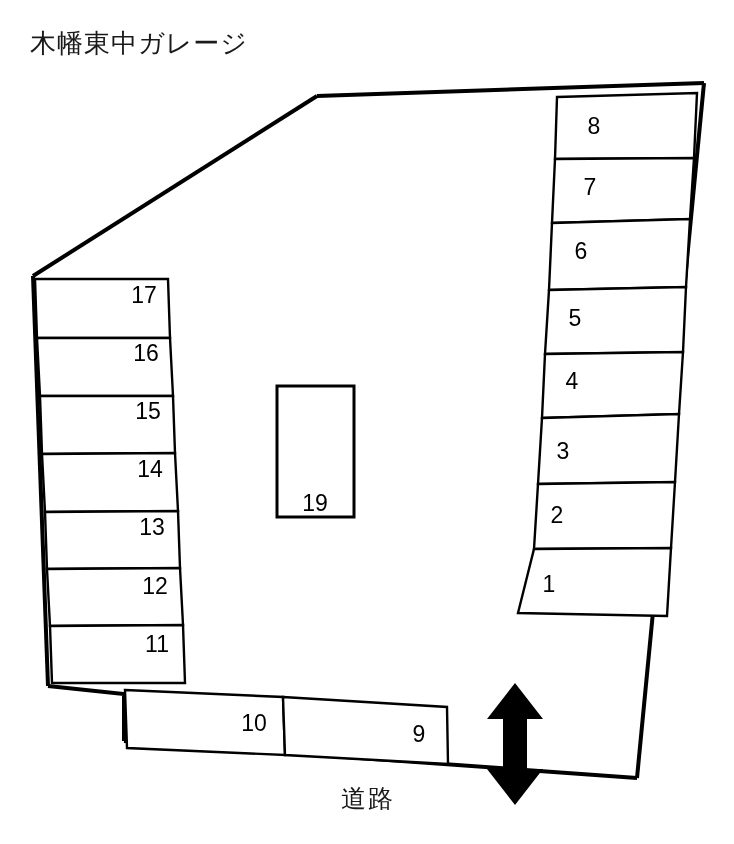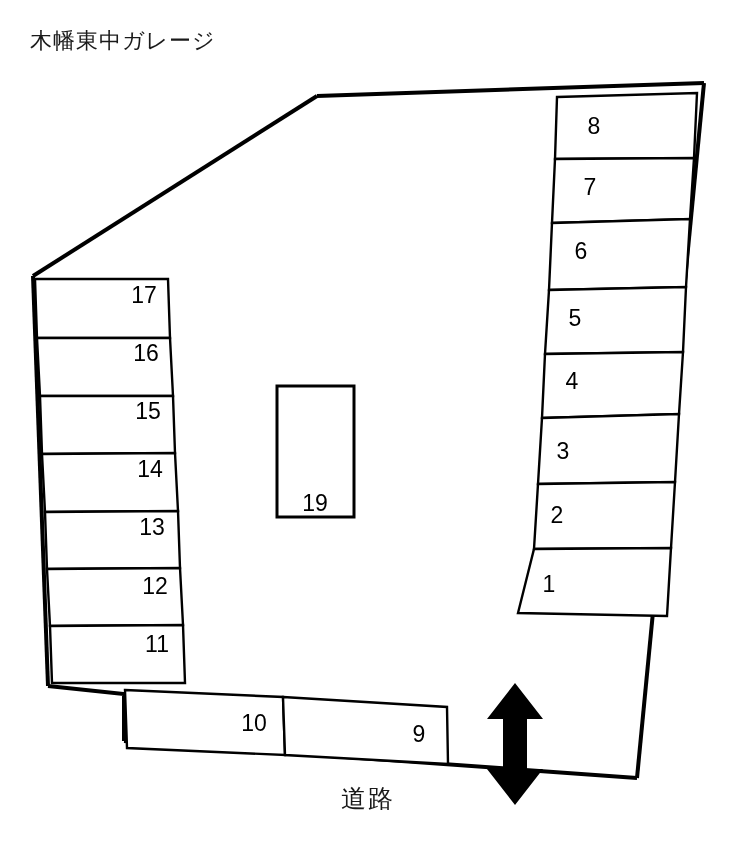--- a/index.html
+++ b/index.html
@@ -11,21 +11,21 @@
     width: 734px;
     height: 844px;
     position: relative;
     font-family: "Liberation Sans", sans-serif;
     overflow: hidden;
   }
   #page-title {
     position: absolute;
     left: 30px;
     top: 26px;
-    font-size: 22px;
+    font-size: 26px;
     color: #1a1a1a;
     letter-spacing: 1px;
     white-space: nowrap;
   }
   #map-svg {
     position: absolute;
     left: 0;
     top: 0;
   }
   .stall-label {

